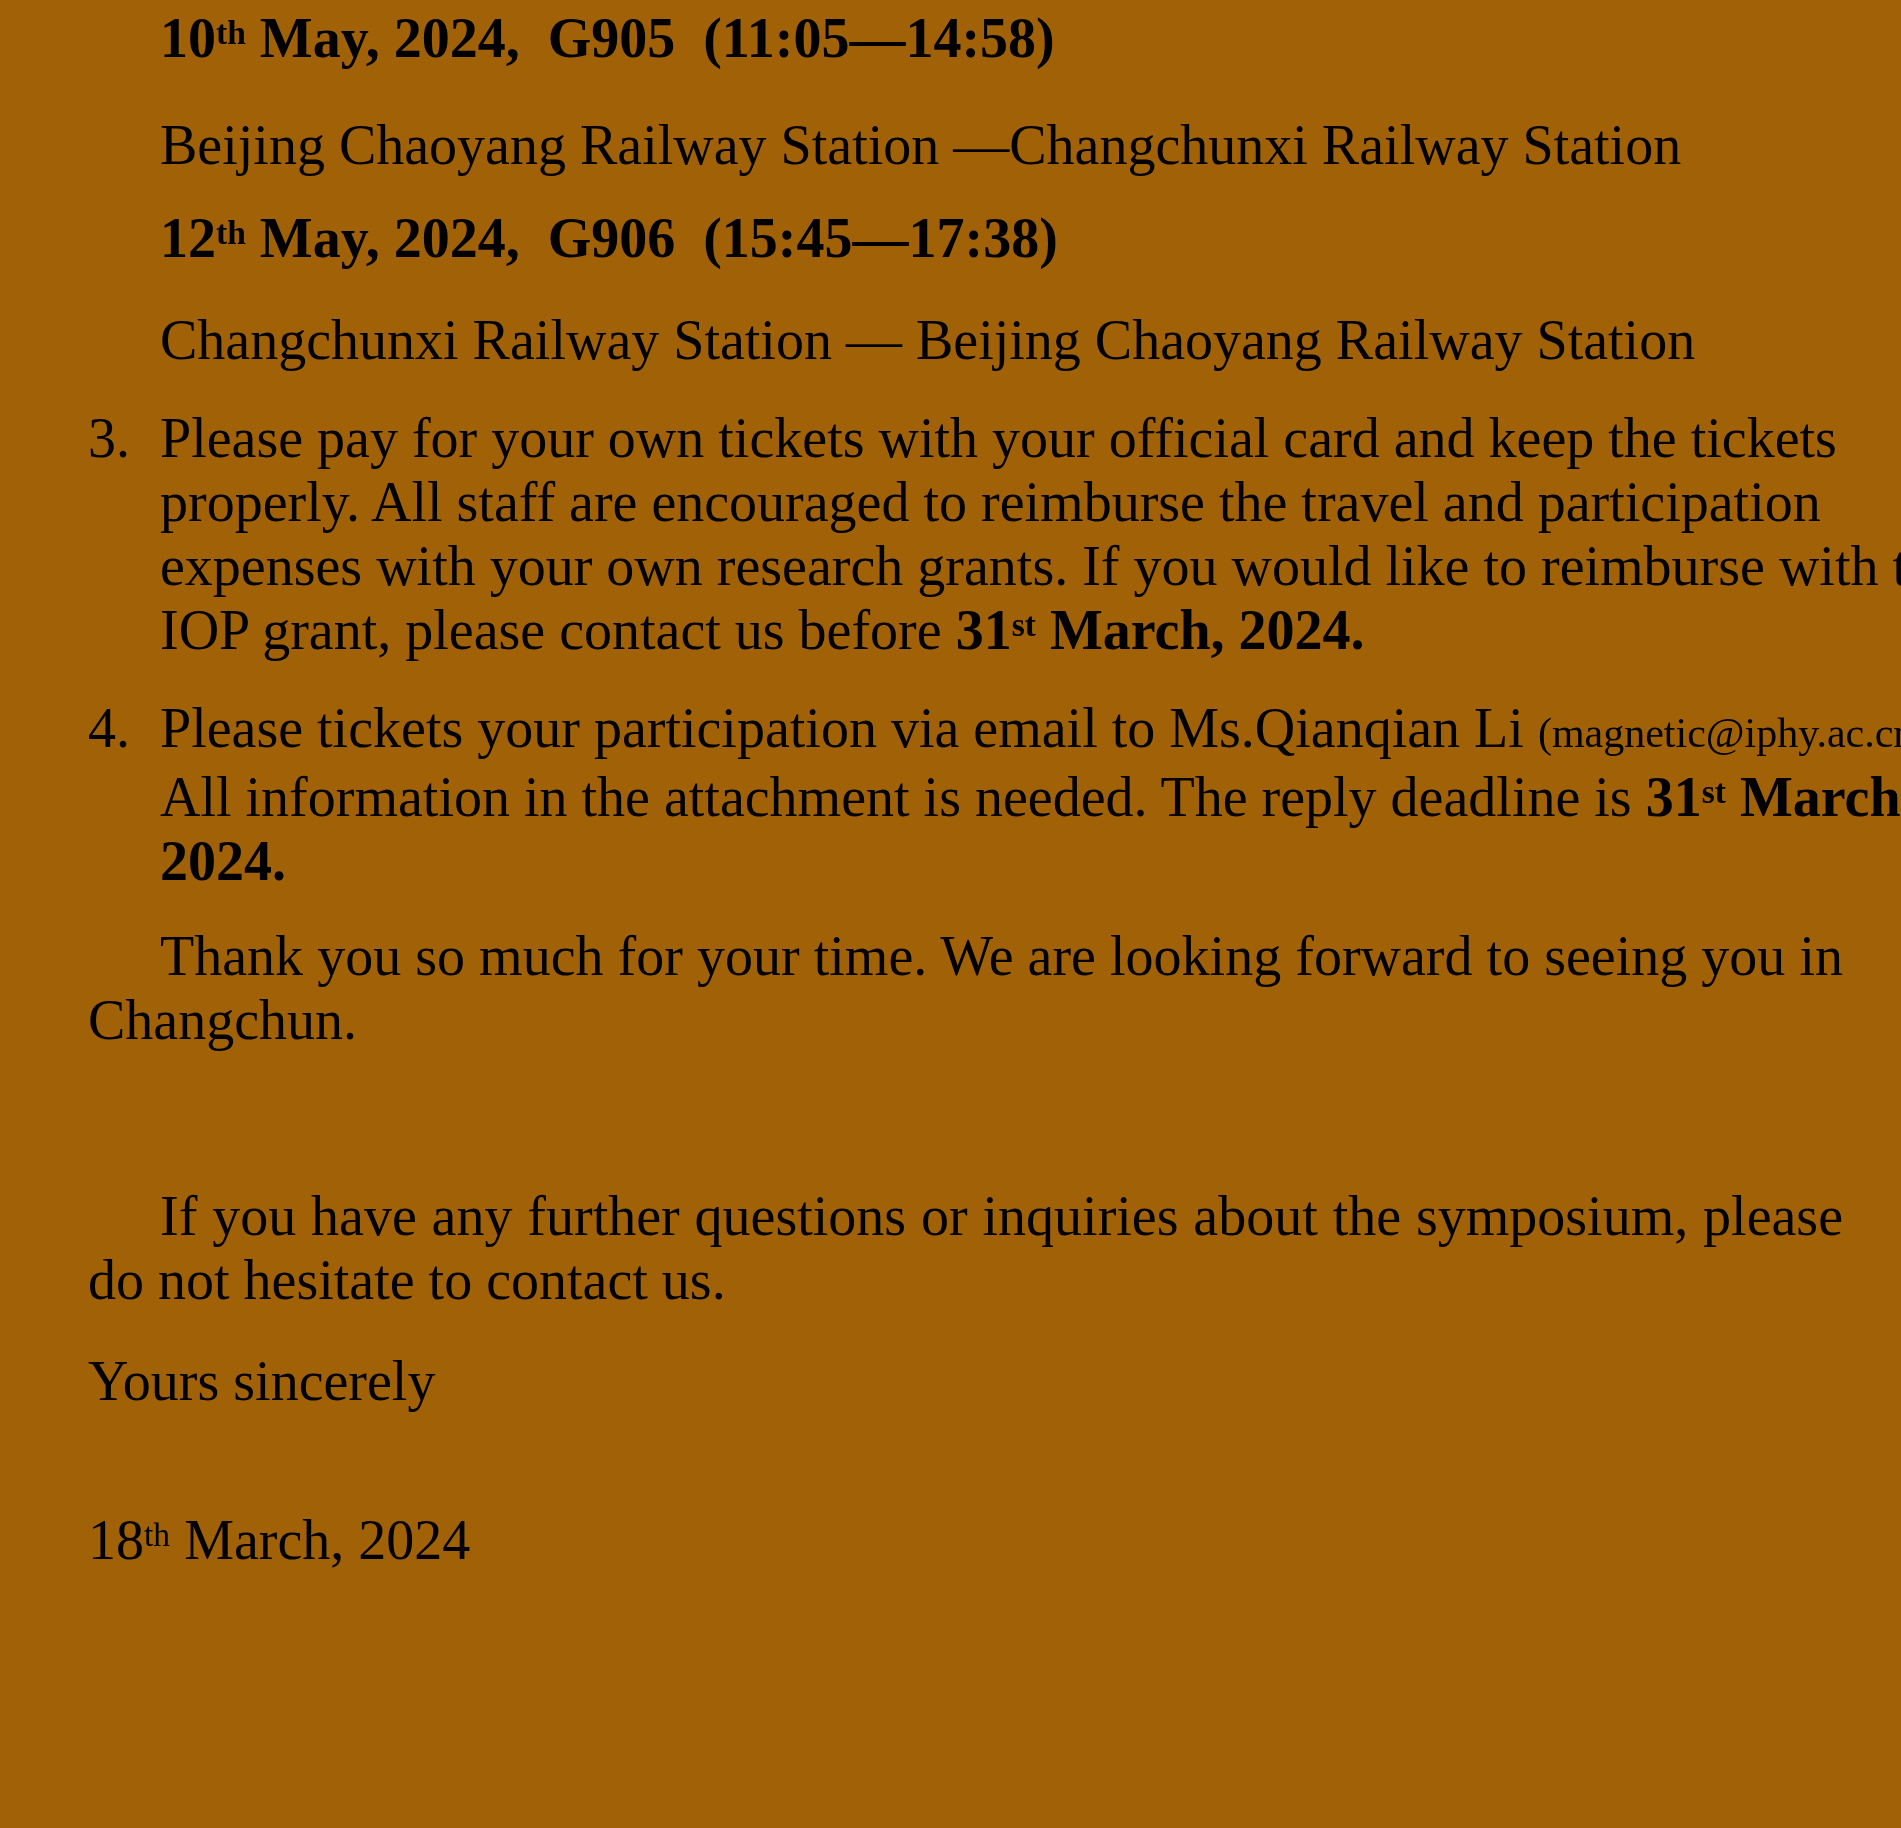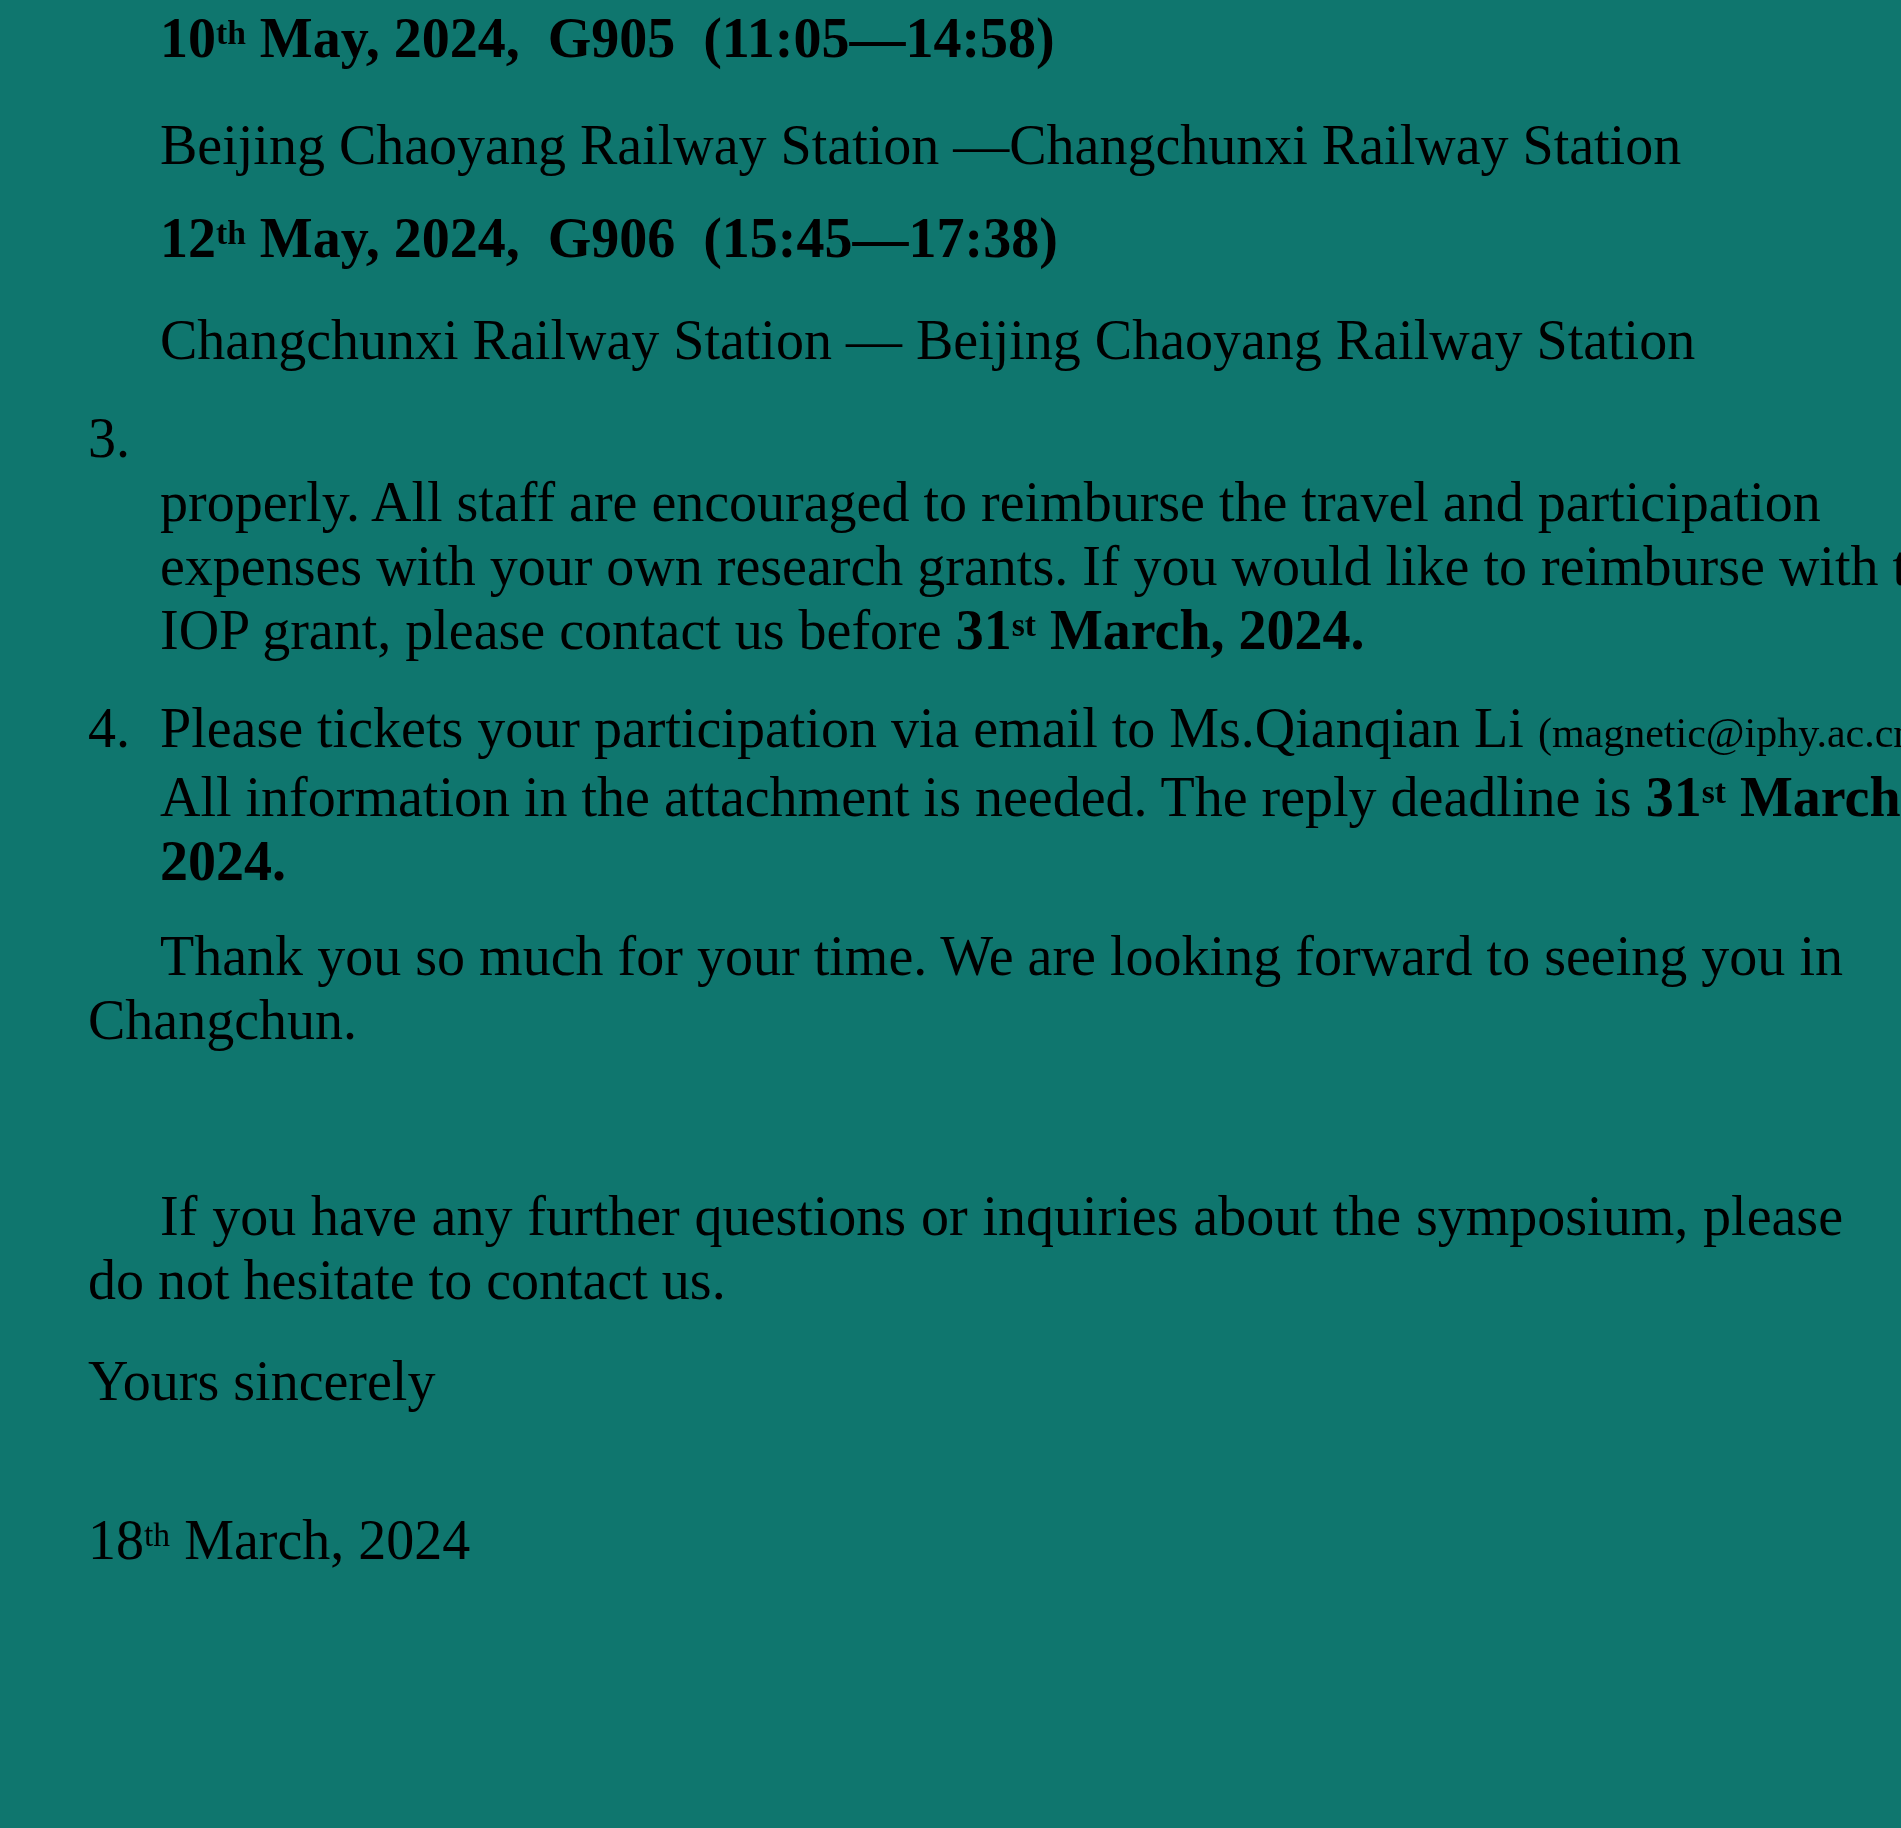--- a/index.html
+++ b/index.html
@@ -2,21 +2,21 @@
 <html><head>
 <meta charset="utf-8">
 <style>
   html, body { margin: 0; padding: 0; background: #ffffff; }
   .page {
     position: relative;
     width: 1901px;
     height: 1828px;
     box-sizing: border-box;
     padding: 6px 58px 0 88px;
-    background: #0f766e;
+    background: #a16207;
     color: #000000;
     font-family: "Liberation Serif", "DejaVu Serif", serif;
     font-size: 56px;
     line-height: 64px;
     overflow: hidden;
   }
   p { margin: 0; }
   .b { font-weight: bold; }
   .ind { margin-left: 72px; }          
   .jpara { text-align: justify; text-indent: 72px; } 
@@ -43,21 +43,21 @@
 
   <p class="b ind mb-a"><span>10</span><span class="sup">th</span><span> May, 2024,&nbsp; G905&nbsp; (11:05—14:58)</span></p>
 
   <p class="ind mb-b">Beijing Chaoyang Railway Station —Changchunxi Railway Station</p>
 
   <p class="b ind mb-c"><span>12</span><span class="sup">th</span><span> May, 2024,&nbsp; G906&nbsp; (15:45—17:38)</span></p>
 
   <p class="ind mb-d">Changchunxi Railway Station — Beijing Chaoyang Railway Station</p>
 
   <p class="list mb-e">
-    <span class="num">3.</span><br>
+    <span class="num">3.</span><span class="line">Please pay for your own tickets with your official card and keep the tickets</span><br>
     <span class="line">properly. All staff are encouraged to reimburse the travel and participation</span><br>
     <span class="line">expenses with your own research grants. If you would like to reimburse with the</span><br>
     <span class="line"><span>IOP grant, please contact us before </span><b><span>31</span><span class="sup">st</span><span> March, 2024.</span></b></span>
   </p>
 
   <p class="list mb-f">
     <span class="num">4.</span><span class="line"><span>Please tickets your participation via email to Ms.Qianqian Li </span><span class="email">(magnetic@iphy.ac.cn)</span></span><br>
     <span class="line"><span>All information in the attachment is needed. The reply deadline is </span><b><span>31</span><span class="sup">st</span><span> March,</span></b></span><br>
     <span class="line b">2024.</span>
   </p>

